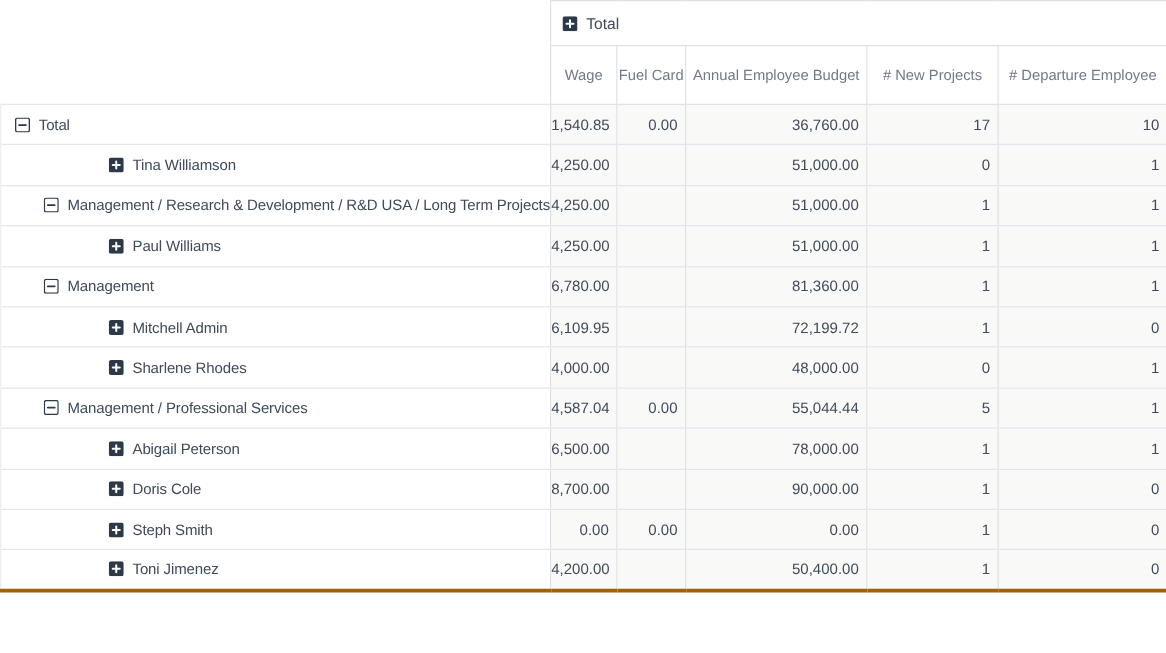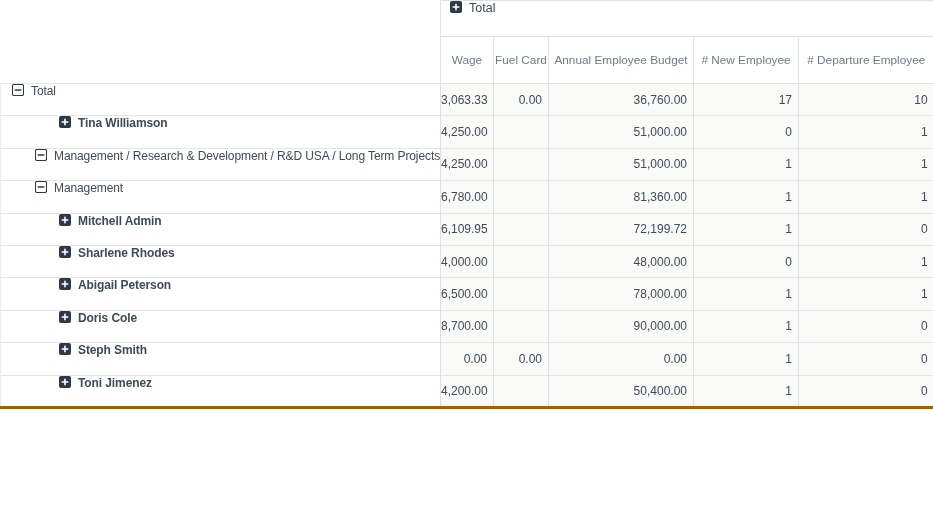--- a/index.html
+++ b/index.html
@@ -62,24 +62,24 @@
     height:32.4px;
     text-align:right;
     border-top:1px solid #e2e5e9;
     border-left:1px solid #dee2e6;
     background:#f9f9f7;
     font-size:12px;
     color:#3f4a5a;
     padding-right:6px;
   }
   tbody tr:last-child th, tbody tr:last-child td{border-bottom:3px solid #a16207;}
-  .cellflex{display:flex;align-items:flex-start;height:100%;}
+  .cellflex{display:flex;align-items:center;height:100%;}
   .lvl0 .cellflex{padding-left:11px;}
   .lvl1 .cellflex{padding-left:34px;}
-  .lvl2 .cellflex{padding-left:58px;font-weight:bold;}
+  .lvl2 .cellflex{padding-left:86px;}
   .sq-icon{display:inline-block;width:12px;height:12px;margin-right:7px;flex:none;}
   .sq-icon svg{display:block;}
 </style>
 </head>
 <body>
 
 <div class="pivot-wrap">
   <table class="pivot">
     <colgroup>
       <col style="width:440px">
@@ -103,39 +103,39 @@
             <span>Total</span>
           </span>
         </th>
       </tr>
       <tr id="measure-row">
         <th class="corner"></th>
 
       <th class="measure-th">Wage</th>
           <th class="measure-th">Fuel Card</th>
           <th class="measure-th">Annual Employee Budget</th>
-          <th class="measure-th"># New Employee</th>
+          <th class="measure-th"># New Projects</th>
           <th class="measure-th"># Departure Employee</th>
         </tr>
     </thead>
     <tbody id="pivot-body">
 
     <tr>
           <th class="row-label lvl0">
             <span class="cellflex">
               <span class="sq-icon">
                 <svg width="12" height="12" viewBox="0 0 12 12">
                   <rect x="0.5" y="0.5" width="11" height="11" rx="1.5" fill="#ffffff" stroke="#2d3948" stroke-width="1.1"></rect>
                   <path d="M3.2 6h5.6" stroke="#2d3948" stroke-width="1.4" stroke-linecap="round"></path>
                 </svg>
               </span>
               <span>Total</span>
             </span>
           </th>
-          <td class="value">3,063.33</td>
+          <td class="value">1,540.85</td>
           <td class="value">0.00</td>
           <td class="value">36,760.00</td>
           <td class="value">17</td>
           <td class="value">10</td>
         </tr>
         <tr>
           <th class="row-label lvl2">
             <span class="cellflex">
               <span class="sq-icon">
                 <svg width="12" height="12" viewBox="0 0 12 12">
@@ -164,20 +164,38 @@
               <span>Management / Research &amp; Development / R&amp;D USA / Long Term Projects</span>
             </span>
           </th>
           <td class="value">4,250.00</td>
           <td class="value"></td>
           <td class="value">51,000.00</td>
           <td class="value">1</td>
           <td class="value">1</td>
         </tr>
         <tr>
+          <th class="row-label lvl2">
+            <span class="cellflex">
+              <span class="sq-icon">
+                <svg width="12" height="12" viewBox="0 0 12 12">
+                  <rect x="0" y="0" width="12" height="12" rx="2" fill="#2d3948"></rect>
+                  <path d="M6 3.2v5.6M3.2 6h5.6" stroke="#ffffff" stroke-width="1.6" stroke-linecap="round"></path>
+                </svg>
+              </span>
+              <span>Paul Williams</span>
+            </span>
+          </th>
+          <td class="value">4,250.00</td>
+          <td class="value"></td>
+          <td class="value">51,000.00</td>
+          <td class="value">1</td>
+          <td class="value">1</td>
+        </tr>
+        <tr>
           <th class="row-label lvl1">
             <span class="cellflex">
               <span class="sq-icon">
                 <svg width="12" height="12" viewBox="0 0 12 12">
                   <rect x="0.5" y="0.5" width="11" height="11" rx="1.5" fill="#ffffff" stroke="#2d3948" stroke-width="1.1"></rect>
                   <path d="M3.2 6h5.6" stroke="#2d3948" stroke-width="1.4" stroke-linecap="round"></path>
                 </svg>
               </span>
               <span>Management</span>
             </span>
@@ -215,20 +233,38 @@
                   <path d="M6 3.2v5.6M3.2 6h5.6" stroke="#ffffff" stroke-width="1.6" stroke-linecap="round"></path>
                 </svg>
               </span>
               <span>Sharlene Rhodes</span>
             </span>
           </th>
           <td class="value">4,000.00</td>
           <td class="value"></td>
           <td class="value">48,000.00</td>
           <td class="value">0</td>
+          <td class="value">1</td>
+        </tr>
+        <tr>
+          <th class="row-label lvl1">
+            <span class="cellflex">
+              <span class="sq-icon">
+                <svg width="12" height="12" viewBox="0 0 12 12">
+                  <rect x="0.5" y="0.5" width="11" height="11" rx="1.5" fill="#ffffff" stroke="#2d3948" stroke-width="1.1"></rect>
+                  <path d="M3.2 6h5.6" stroke="#2d3948" stroke-width="1.4" stroke-linecap="round"></path>
+                </svg>
+              </span>
+              <span>Management / Professional Services</span>
+            </span>
+          </th>
+          <td class="value">4,587.04</td>
+          <td class="value">0.00</td>
+          <td class="value">55,044.44</td>
+          <td class="value">5</td>
           <td class="value">1</td>
         </tr>
         <tr>
           <th class="row-label lvl2">
             <span class="cellflex">
               <span class="sq-icon">
                 <svg width="12" height="12" viewBox="0 0 12 12">
                   <rect x="0" y="0" width="12" height="12" rx="2" fill="#2d3948"></rect>
                   <path d="M6 3.2v5.6M3.2 6h5.6" stroke="#ffffff" stroke-width="1.6" stroke-linecap="round"></path>
                 </svg>

